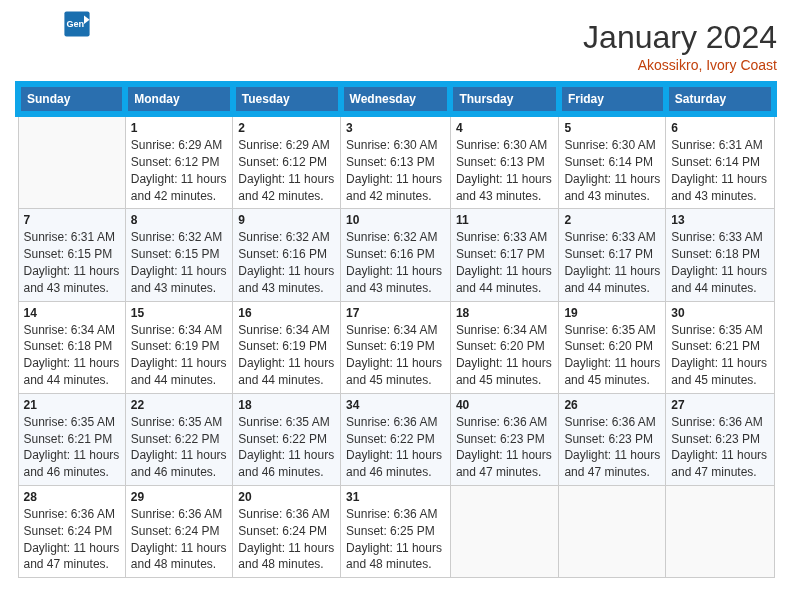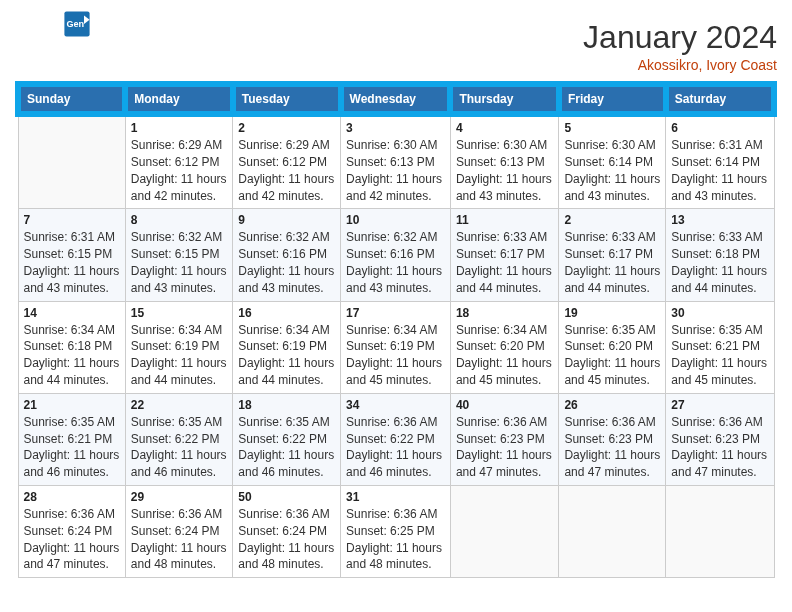--- a/index.html
+++ b/index.html
@@ -250,21 +250,21 @@
         <tr>
           <td>
             <span class="day-num">28</span>
             <div class="day-info">Sunrise: 6:36 AM<br>Sunset: 6:24 PM<br>Daylight: 11 hours and 47 minutes.</div>
           </td>
           <td>
             <span class="day-num">29</span>
             <div class="day-info">Sunrise: 6:36 AM<br>Sunset: 6:24 PM<br>Daylight: 11 hours and 48 minutes.</div>
           </td>
           <td>
-            <span class="day-num">50</span>
+            <span class="day-num">20</span>
             <div class="day-info">Sunrise: 6:36 AM<br>Sunset: 6:24 PM<br>Daylight: 11 hours and 48 minutes.</div>
           </td>
           <td>
             <span class="day-num">31</span>
             <div class="day-info">Sunrise: 6:36 AM<br>Sunset: 6:25 PM<br>Daylight: 11 hours and 48 minutes.</div>
           </td>
           <td class="empty-cell"></td>
           <td class="empty-cell"></td>
           <td class="empty-cell"></td>
         </tr>

